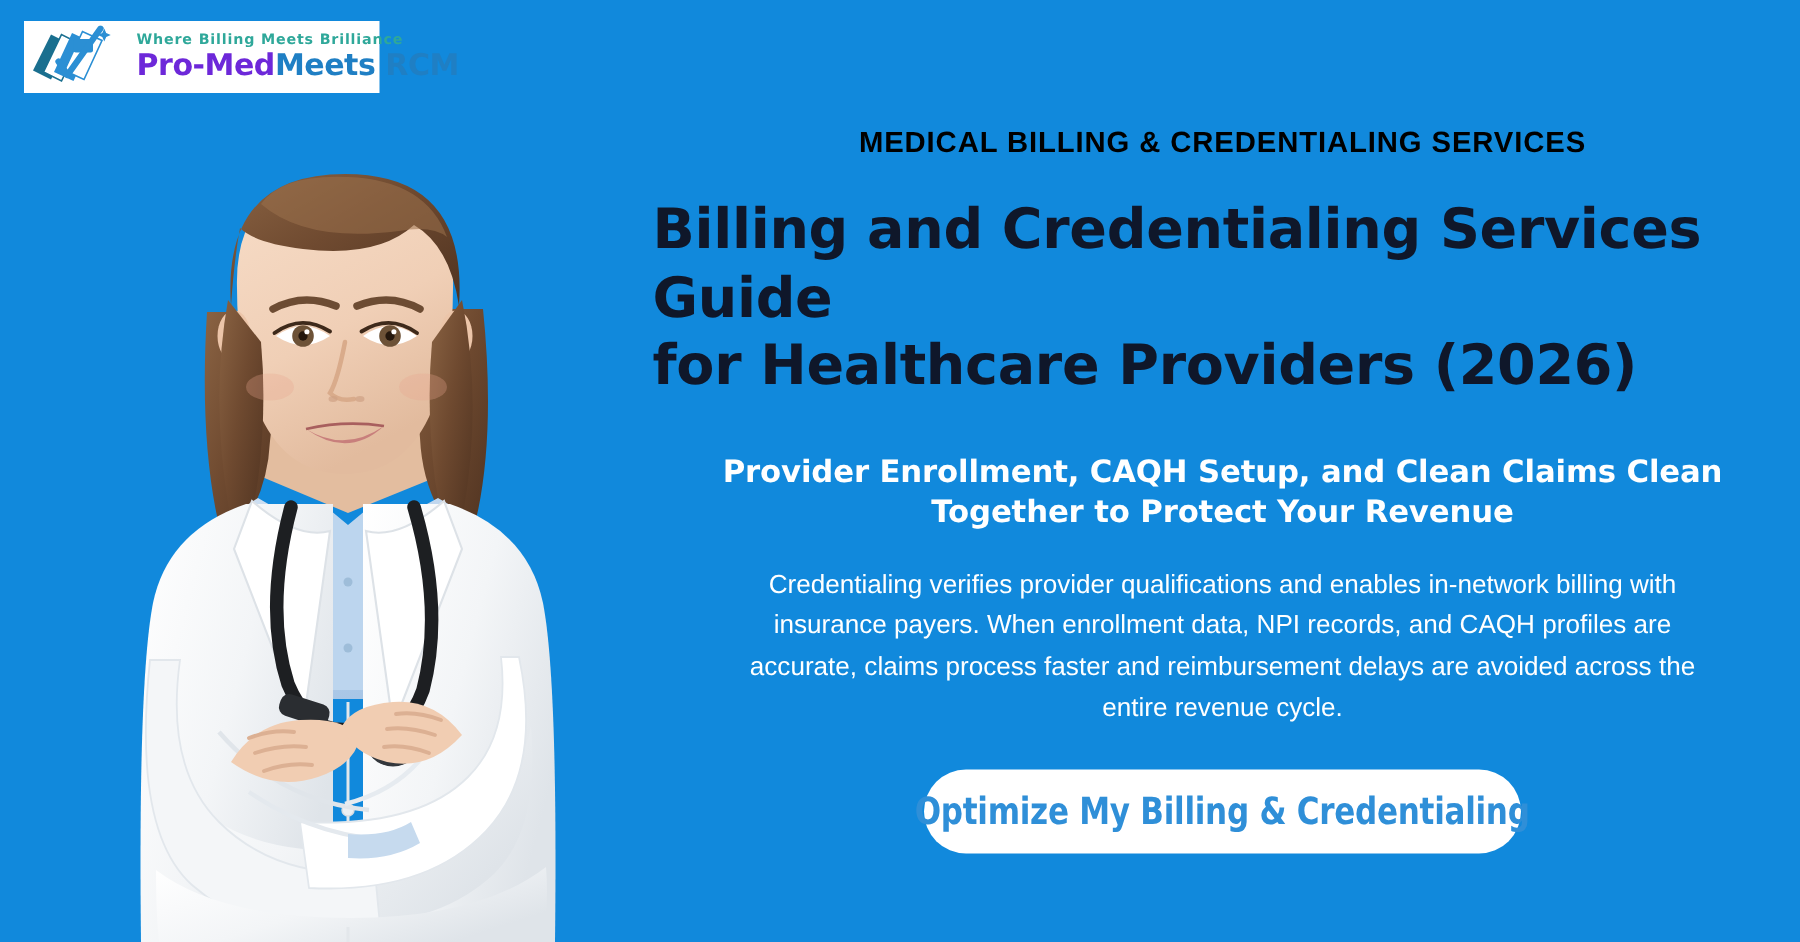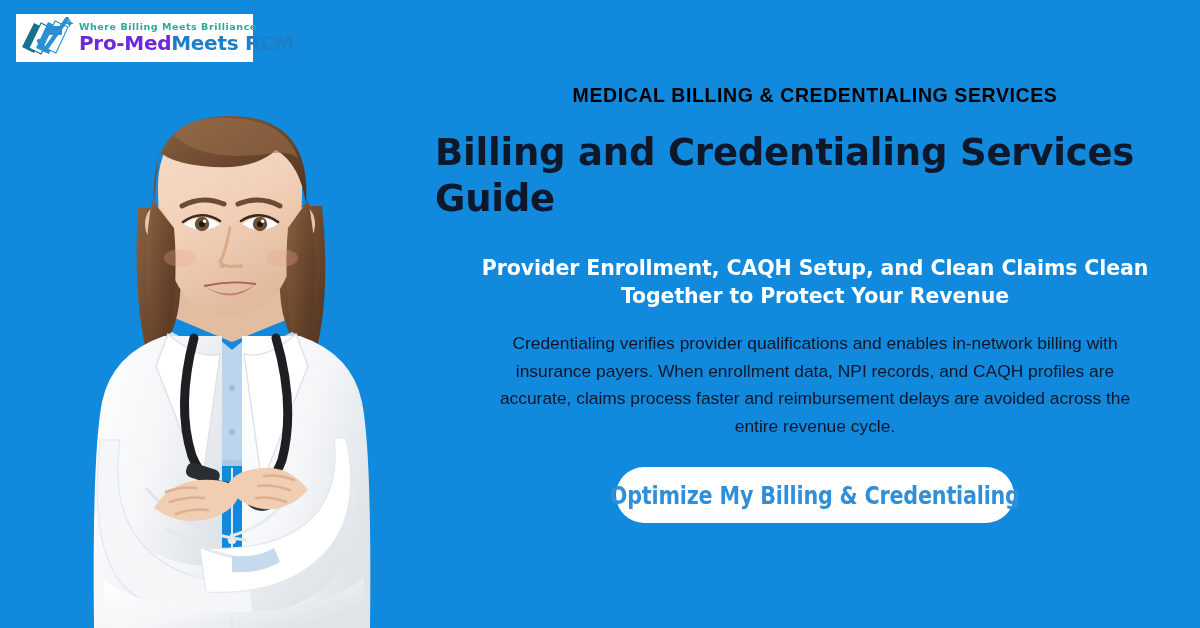--- a/index.html
+++ b/index.html
@@ -18,21 +18,21 @@
   
   #logo-box {
     position:absolute; left:16px; top:14px;
     width:237px; height:48px;
     background:#ffffff;
     display:flex; align-items:center;
     padding:3px 6px 3px 4px;
     z-index:30;
   }
   #logo-icon { width:56px; height:42px; flex:0 0 56px; }
-  #logo-text { margin-left:3px; display:flex; flex-direction:column; justify-content:center; }
+  #logo-text { margin-left:15px; display:flex; flex-direction:column; justify-content:center; }
   #logo-tagline {
     font-size:9.5px; font-weight:bold; color:#2fa89a;
     letter-spacing:0.55px; white-space:nowrap;
     font-family:"DejaVu Sans", sans-serif;
     line-height:1.1;
   }
   #logo-name {
     font-size:20px; font-weight:bold; white-space:nowrap;
     line-height:1.05; margin-top:1px;
     font-family:"DejaVu Sans", sans-serif;
@@ -84,21 +84,21 @@
     font-size:20.5px;
     font-weight:bold;
     line-height:1.34;
     text-align:center;
     width:722px;
     font-family:"DejaVu Sans", sans-serif;
     letter-spacing:-0.1px;
   }
   #body-copy {
     margin-top:20px;
-    color:#0f172a;
+    color:#ffffff;
     font-size:17.4px;
     font-weight:400;
     line-height:1.58;
     text-align:center;
     width:632px;
     font-family:"Liberation Sans", sans-serif;
   }
   #cta-button {
     margin-top:27px;
     display:flex; align-items:center; justify-content:center;
@@ -250,20 +250,21 @@
 
       <path d="M58 492 q0 30 2 48 l256 0 q4 -26 2 -50 q-44 34 -130 34 q-88 0 -130 -32 z" fill="url(#coatG)"></path>
       <path d="M186 530 l0 10" stroke="#e3e7eb" stroke-width="2" fill="none"></path>
     </svg>
   </div>
 
   <div id="content">
     <div id="eyebrow">MEDICAL BILLING &amp; CREDENTIALING SERVICES</div>
     <h1 id="headline">
       <span>Billing and Credentialing Services Guide</span><br>
+      <span>for Healthcare Providers (2026)</span>
     </h1>
     <h2 id="subhead">Provider Enrollment, CAQH Setup, and Clean Claims Clean Together to Protect Your Revenue</h2>
     <p id="body-copy">Credentialing verifies provider qualifications and enables in-network billing with insurance payers. When enrollment data, NPI records, and CAQH profiles are accurate, claims process faster and reimbursement delays are avoided across the entire revenue cycle.</p>
     <button id="cta-button">
       <span id="cta-label">Optimize My Billing &amp; Credentialing</span>
     </button>
   </div>
 
 </div>
 

